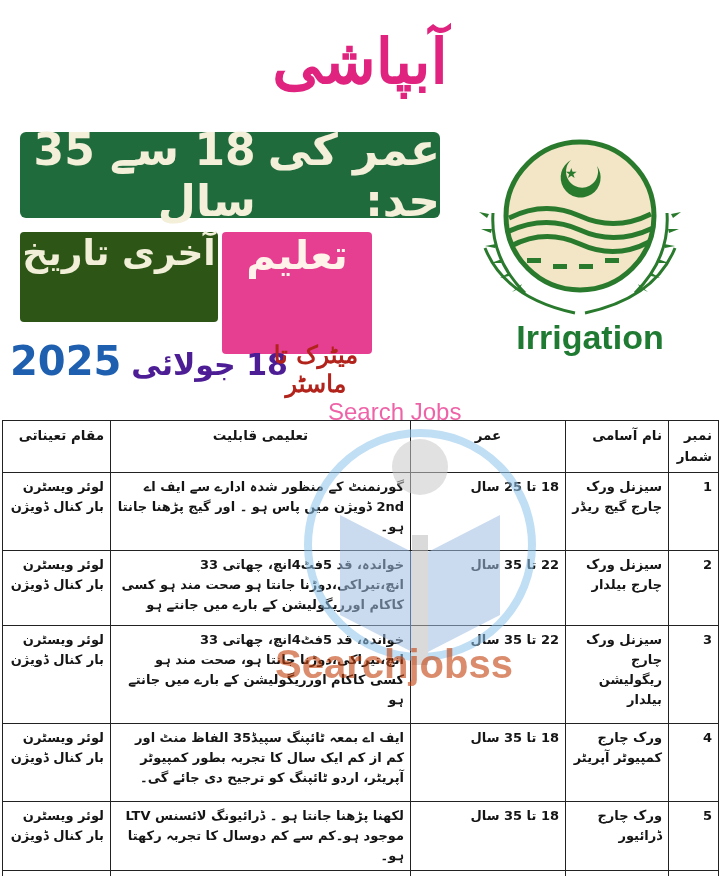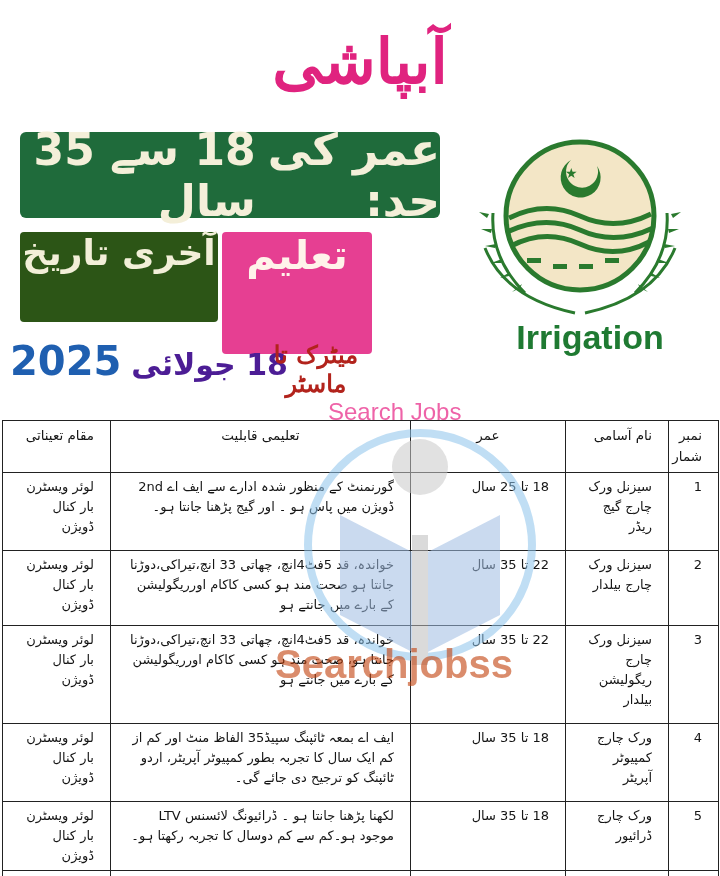--- a/index.html
+++ b/index.html
@@ -65,22 +65,22 @@
     position: absolute; left: 300px; top: 405px; width: 240px; height: 280px;
     pointer-events: none; z-index: 2; opacity: 0.55;
   }
 
   table.jobs {
     position: absolute; left: 2px; top: 420px; width: 716px;
     border-collapse: collapse; direction: rtl; table-layout: fixed;
     font-size: 13px; color: #151515; z-index: 1;
   }
   table.jobs th, table.jobs td {
-    border: 1.5px solid #222; vertical-align: top; padding: 4px 16px;
-    text-align: right; line-height: 1.55; font-weight: normal;
+    border: 1.5px solid #222; vertical-align: top; padding: 4px 6px;
+    text-align: right; line-height: 1.55; font-weight: bold;
   }
   table.jobs th { height: 52px; font-size: 13.5px; }
   table.jobs th.c-age, table.jobs th.c-qual { text-align: center; }
   table.jobs td.c-age { text-align: right; }
   .c-no { width: 50px; }
   .c-post { width: 103px; }
   .c-age { width: 155px; }
   .c-qual { width: 300px; }
   .c-place { width: 108px; }
   tr.r1 td { height: 78px; }

